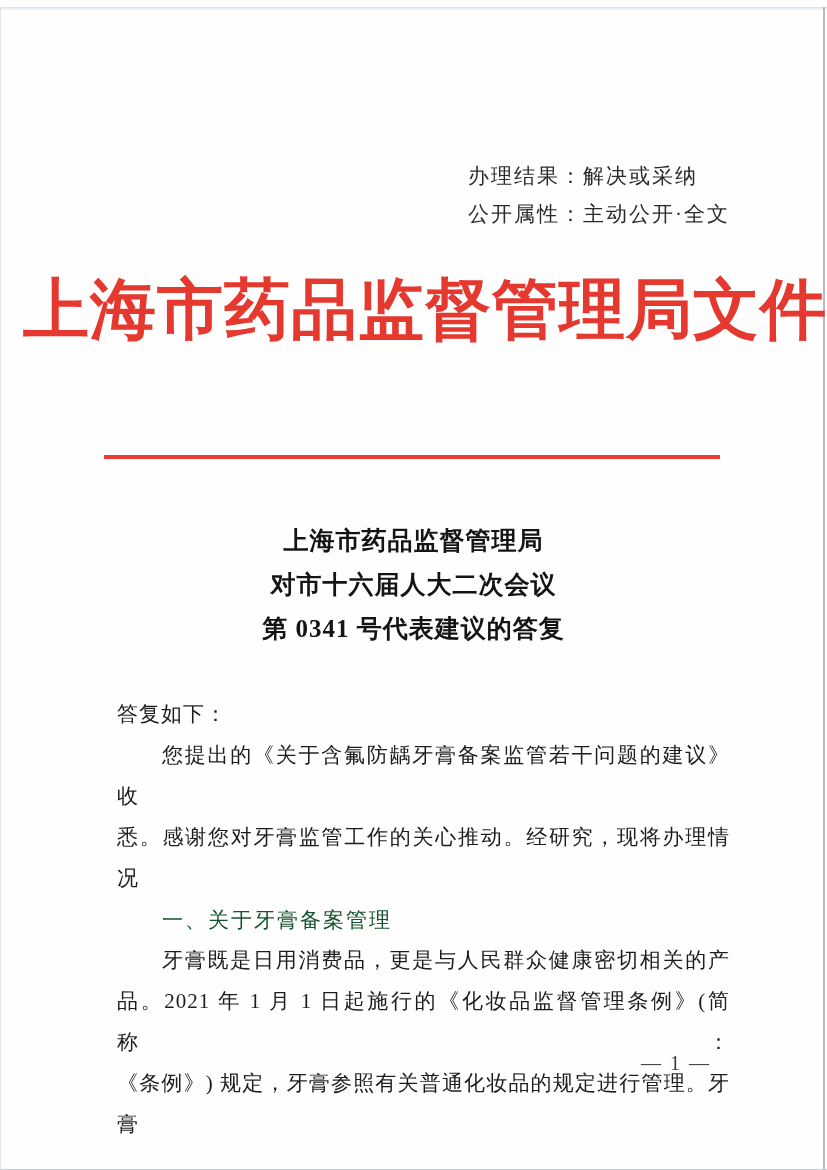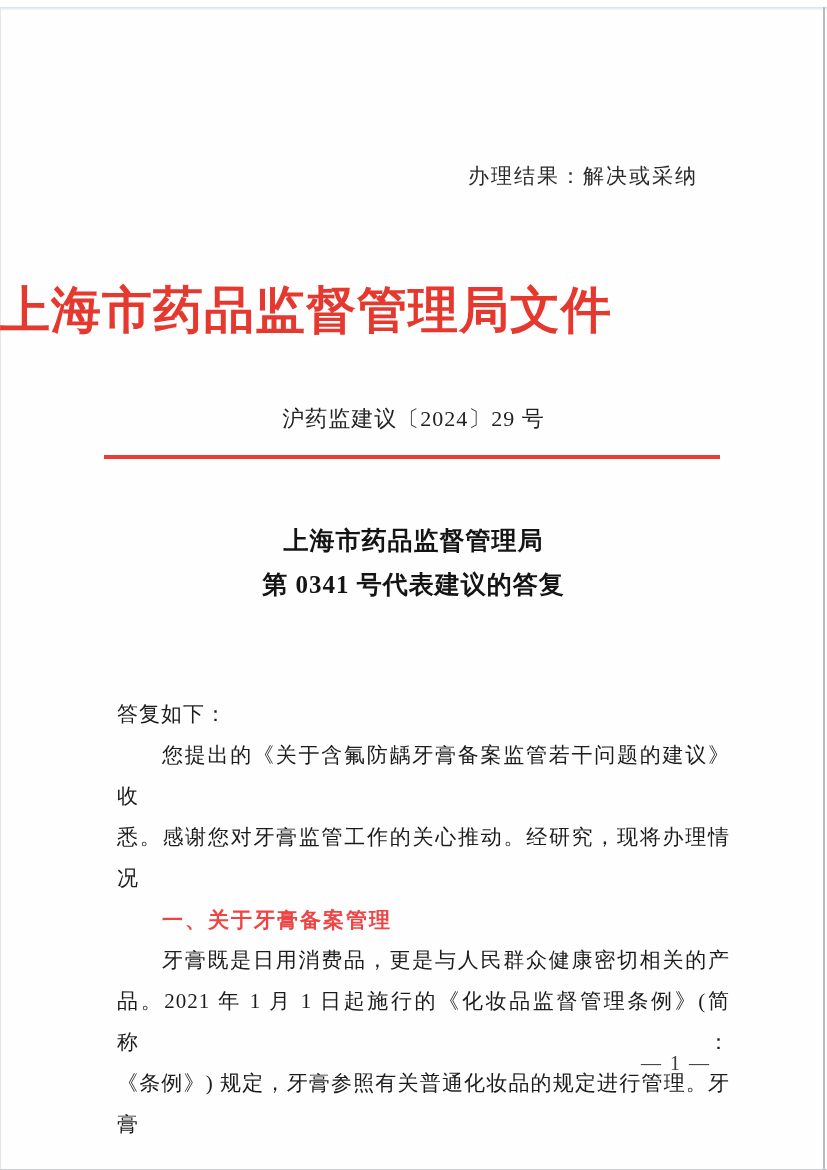--- a/index.html
+++ b/index.html
@@ -46,22 +46,22 @@
     color: #2a2a2a;
     white-space: nowrap;
   }
 
   
   .masthead-title {
     position: absolute;
     top: 272px;
     left: 0;
     width: 100%;
-    text-align: left;
-    font-size: 50px;
+    text-align: right;
+    font-size: 66px;
     line-height: 62px;
     font-weight: bold;
     letter-spacing: 1px;
     white-space: nowrap;
   }
   .doc-number {
     position: absolute;
     top: 396px;
     left: 0;
     width: 100%;
@@ -111,22 +111,22 @@
     white-space: normal;
     text-align: justify;
     text-align-last: justify;
     text-justify: inter-character;
   }
   .line.indent {
     text-indent: 45px;
   }
   .section-heading {
     font-family: "Liberation Sans", "DejaVu Sans", sans-serif;
-    font-weight: bold;
-    color: #ef4444;
+    font-weight: normal;
+    color: #14532d;
     text-indent: 45px;
     letter-spacing: 2px;
   }
 
   
   .page-number {
     position: absolute;
     top: 1042px;
     left: 600px;
     width: 152px;
@@ -142,30 +142,31 @@
 
 <div class="page">
 
   <div class="edge-top"></div>
   <div class="edge-left"></div>
   <div class="edge-right"></div>
   <div class="edge-bottom"></div>
 
   <div class="meta-block">
     <div class="meta-line">办理结果：解决或采纳</div>
+    <div class="meta-line">公开属性：主动公开·全文</div>
   </div>
 
   <div class="masthead-title" id="masthead-title" style="color: rgb(229, 56, 46);">上海市药品监督管理局文件</div>
 
-  <div class="doc-number">沪药监建议〔2024〕29 号</div>
 
   <div class="red-rule" id="red-rule" style="background: rgb(234, 60, 51);"></div>
 
   <div class="subject-block">
     <div>上海市药品监督管理局</div>
+    <div>对市十六届人大二次会议</div>
     <div>第 0341 号代表建议的答复</div>
   </div>
 
   <div class="body-block">
     <div class="line">答复如下：</div>
     <div class="line fill indent">您提出的《关于含氟防龋牙膏备案监管若干问题的建议》收</div>
     <div class="line fill">悉。感谢您对牙膏监管工作的关心推动。经研究，现将办理情况</div>
     <div class="line section-heading">一、关于牙膏备案管理</div>
     <div class="line fill indent">牙膏既是日用消费品，更是与人民群众健康密切相关的产</div>
     <div class="line fill">品。2021 年 1 月 1 日起施行的《化妆品监督管理条例》(简称：</div>

